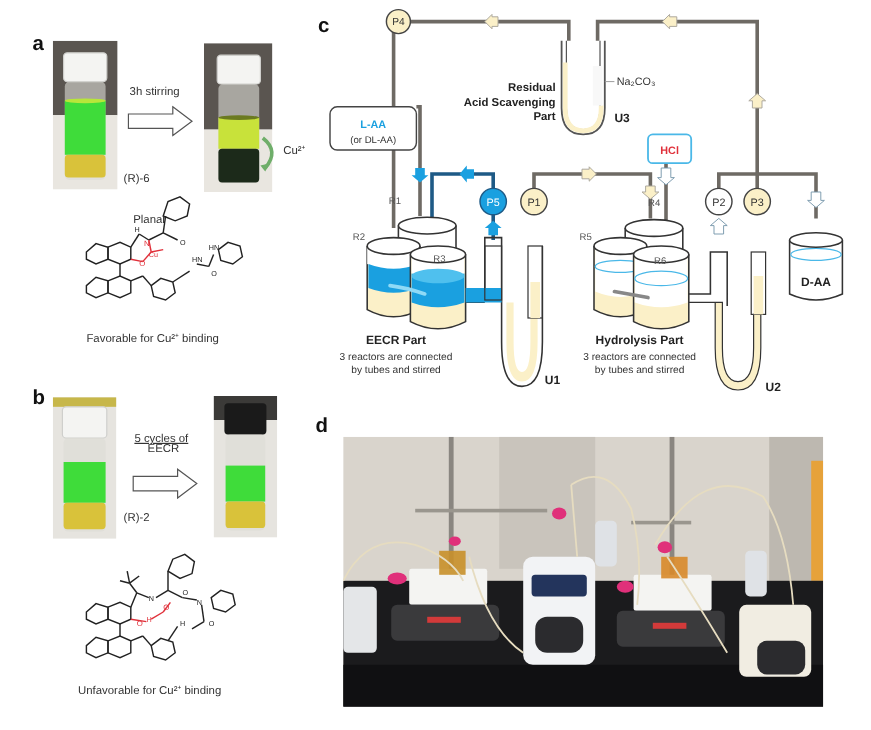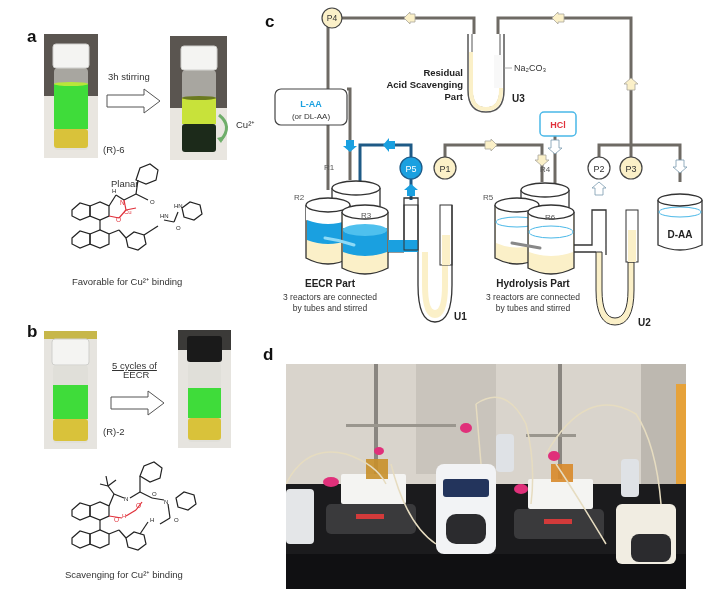--- a/index.html
+++ b/index.html
@@ -153,21 +153,21 @@
   </g>
   <text x="60" y="41" font-size="6" fill="#222">N</text>
   <text x="50" y="62" font-size="6.5" fill="#e0303a">O</text>
   <text x="58" y="58" font-size="6" fill="#e0303a">H</text>
   <text x="72" y="48" font-size="6.5" fill="#e0303a">O</text>
   <text x="88" y="36" font-size="6" fill="#222">O</text>
   <text x="100" y="44" font-size="6" fill="#222">N</text>
   <text x="110" y="62" font-size="6" fill="#222">O</text>
   <text x="86" y="62" font-size="6" fill="#222">H</text>
 </svg>
-<div class="abs caption" style="left:65px;top:568px;">Scavenging for Cu²⁺ binding</div>
+<div class="abs caption" style="left:65px;top:568px;">Unfavorable for Cu²⁺ binding</div>
 
 <div class="panel-letter" style="left:265px;top:12px;">c</div>
 
 <svg class="abs" style="left:250px;top:0px;" width="476" height="345" viewBox="0 0 476 345">
 
   <g fill="none" stroke="#6e6a64" stroke-width="3">
     <path d="M78,18 L78,190"></path>
     <path d="M86,18 L224,18 L224,34"></path>
     <path d="M248,34 L248,18 L381,18 L381,160"></path>
     <path d="M195,160 L195,145 L292,145 L292,182"></path>

